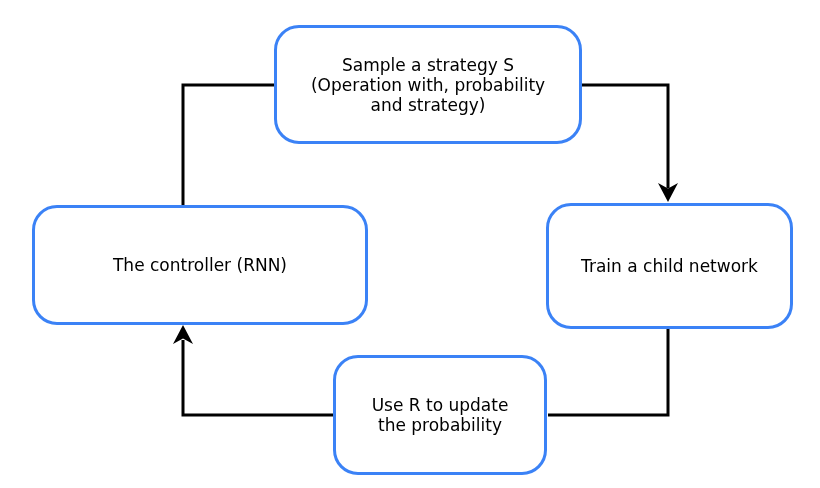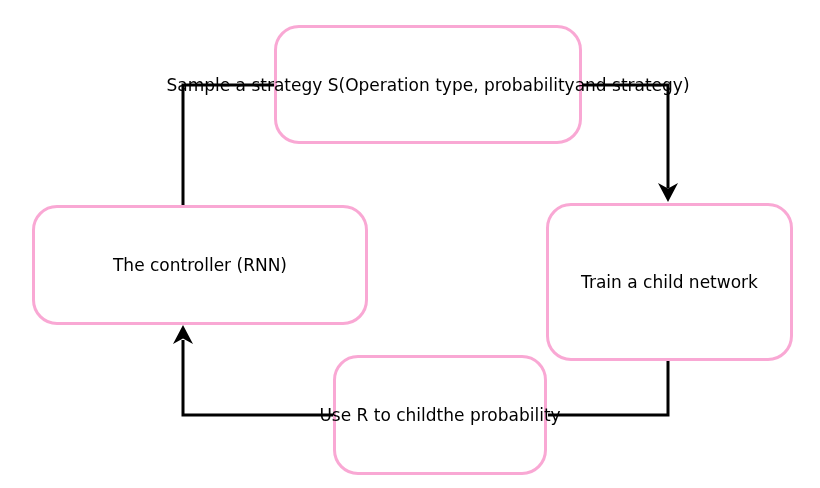--- a/index.html
+++ b/index.html
@@ -27,65 +27,66 @@
     stroke: #000000;
     stroke-width: 3;
   }
   .arrowhead {
     fill: #000000;
     stroke: none;
   }
   .node {
     position: absolute;
     box-sizing: border-box;
-    border: 3px solid #f9a8d4;
+    border: 3px solid #3b82f6;
     border-radius: 25px;
     background: #ffffff;
     color: #000000;
     display: flex;
+    flex-direction: column;
     align-items: center;
     justify-content: center;
     text-align: center;
     font-size: 17px;
     line-height: 20px;
   }
   .node .line {
     white-space: nowrap;
   }
   #node-sample   { left: 274px; top: 25px;  width: 308px; height: 119px; }
-  #node-train    { left: 546px; top: 203px; width: 247px; height: 158px; gap: 8px; }
+  #node-train    { left: 546px; top: 203px; width: 247px; height: 126px; gap: 8px; }
   #node-ctrl     { left: 32px;  top: 205px; width: 336px; height: 120px; }
   #node-update   { left: 333px; top: 355px; width: 214px; height: 120px; }
 </style>
 </head>
 <body>
 
 <div class="canvas">
 
   <svg class="connectors" viewBox="0 0 820 488" xmlns="http://www.w3.org/2000/svg">
     <path class="edge" d="M 183 206 L 183 85 L 274 85"></path>
     <path class="edge" d="M 582 85 L 668 85 L 668 188"></path>
     <path class="arrowhead" d="M 668 202 L 658 183 L 668 188.5 L 678 183 Z"></path>
     <path class="edge" d="M 668 324 L 668 415 L 548 415"></path>
     <path class="edge" d="M 334 415 L 183 415 L 183 340"></path>
     <path class="arrowhead" d="M 183 325 L 173 344 L 183 338.5 L 193 344 Z"></path>
   </svg>
 
   <div class="node" id="node-sample">
     <div class="line">Sample a strategy S</div>
-    <div class="line">(Operation type, probability</div>
+    <div class="line">(Operation with, probability</div>
     <div class="line">and strategy)</div>
   </div>
 
   <div class="node" id="node-train">
     <div class="line">Train a child network</div>
   </div>
 
   <div class="node" id="node-ctrl">
     <div class="line">The controller (RNN)</div>
   </div>
 
   <div class="node" id="node-update">
-    <div class="line">Use R to child</div>
+    <div class="line">Use R to update</div>
     <div class="line">the probability</div>
   </div>
 
 </div>
 
 </body></html>

